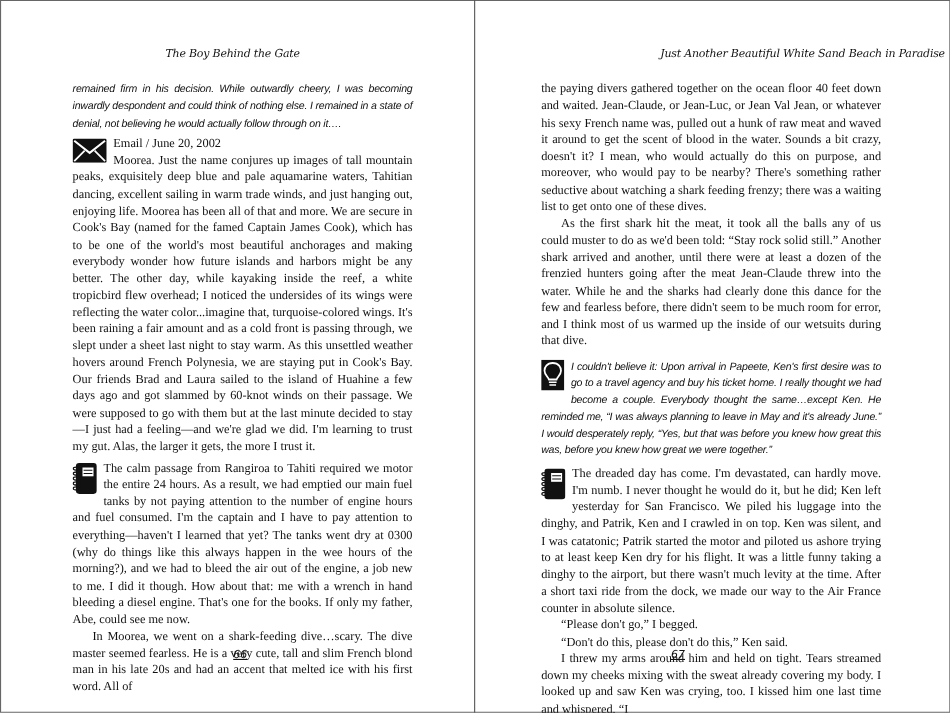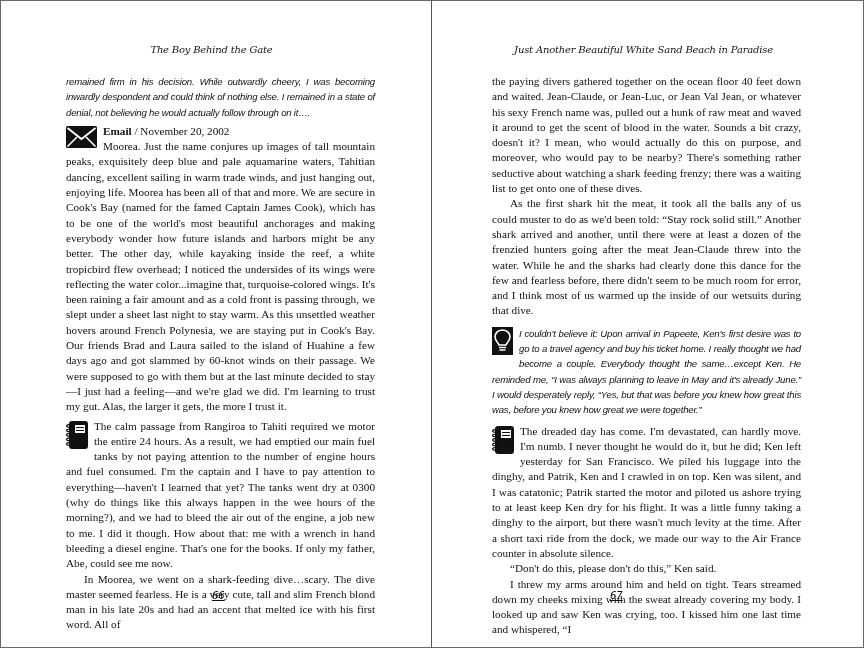--- a/index.html
+++ b/index.html
@@ -4,30 +4,30 @@
 <style>
   html, body { margin:0; padding:0; background:#fff; }
   body { width:864px; height:648px; position:relative; overflow:hidden; }
   .spread { position:absolute; left:0; top:0; width:862px; height:646px; border:1px solid #666; border-right-width:2px; border-bottom-width:2px; box-sizing:content-box; background:#fff; }
   .gutter { position:absolute; left:431px; top:0; width:1px; height:648px; background:#555; }
   .page { position:absolute; top:0; width:431px; height:528px; }
   .page.left { left:0; }
   .page.right { left:432px; }
   .running-head { position:absolute; top:44px; left:0; width:100%; text-align:center; font-family:"DejaVu Serif", serif; font-style:italic; font-size:10px; color:#111; letter-spacing:-0.2px; }
   .page.left .running-head { left:-4px; }
-  .page.right .running-head { left:-4px; }
+  .page.right .running-head { left:-4px;text-align:right; }
   .body { position:absolute; top:74px; width:309px; font-family:"Liberation Serif", serif; font-size:11.2px; line-height:15.3px; color:#111; text-align:justify; }
   .page.left .body { left:66px; }
   .page.right .body { left:60px; }
   .sans-it { font-family:"Liberation Sans", sans-serif; font-style:italic; font-size:9.6px; line-height:15.3px; letter-spacing:-0.2px; }
   p { margin:0; }
   .indent { text-indent:18px; }
   .entry { margin-top:4px; position:relative; }
   .entry-icon { float:left; margin:2px 6px 0 0; }
-  .entry-head b { font-weight:bold; }
+  .entry-head b { font-weight:normal; }
   .folio { position:absolute; top:590px; font-family:"DejaVu Sans", sans-serif; font-style:italic; font-size:10px; color:#111;text-decoration:underline; }
   .page.left .folio { left:212px; }
   .page.right .folio { left:610px; left:178px; }
   .callout { margin-top:7px; }
   .callout-icon { float:left; margin:1px 6px 0 0; }
 </style>
 </head>
 <body>
 
 <div class="spread"></div>
@@ -40,21 +40,21 @@
 
     <div class="entry">
       <span class="entry-icon">
         <svg width="31" height="22" viewBox="0 0 31 22">
           <rect x="0" y="0" width="31" height="22" rx="1.5" fill="#111"></rect>
           <polyline points="1.5,2 15.5,13 29.5,2" fill="none" stroke="#fff" stroke-width="1.8"></polyline>
           <polyline points="1.5,20.5 11,11" fill="none" stroke="#fff" stroke-width="1.6"></polyline>
           <polyline points="29.5,20.5 20,11" fill="none" stroke="#fff" stroke-width="1.6"></polyline>
         </svg>
       </span>
-      <p class="entry-head"><b>Email</b><span> / November 20, 2002</span></p>
+      <p class="entry-head"><b>Email</b><span> / June 20, 2002</span></p>
       <p class="indent" style="text-indent:0">Moorea. Just the name conjures up images of tall mountain peaks, exquisitely deep blue and pale aquamarine waters, Tahitian dancing, excellent sailing in warm trade winds, and just hanging out, enjoying life. Moorea has been all of that and more. We are secure in Cook's Bay (named for the famed Captain James Cook), which has to be one of the world's most beautiful anchorages and making everybody wonder how future islands and harbors might be any better. The other day, while kayaking inside the reef, a white tropicbird flew overhead; I noticed the undersides of its wings were reflecting the water color...imagine that, turquoise-colored wings. It's been raining a fair amount and as a cold front is passing through, we slept under a sheet last night to stay warm. As this unsettled weather hovers around French Polynesia, we are staying put in Cook's Bay. Our friends Brad and Laura sailed to the island of Huahine a few days ago and got slammed by 60-knot winds on their passage. We were supposed to go with them but at the last minute decided to stay—I just had a feeling—and we're glad we did. I'm learning to trust my gut. Alas, the larger it gets, the more I trust it.</p>
     </div>
 
     <div class="entry">
       <span class="entry-icon">
         <svg width="22" height="28" viewBox="0 0 22 28">
           <rect x="3" y="0" width="19" height="28" rx="3" fill="#111"></rect>
           <rect x="9" y="4" width="10" height="8" fill="#fff"></rect>
           <line x1="10" y1="6.5" x2="18" y2="6.5" stroke="#111" stroke-width="1"></line>
           <line x1="10" y1="9.5" x2="18" y2="9.5" stroke="#111" stroke-width="1"></line>
@@ -102,18 +102,19 @@
           <g fill="none" stroke="#111" stroke-width="1.2">
             <ellipse cx="3.5" cy="5" rx="3" ry="1.4"></ellipse>
             <ellipse cx="3.5" cy="9.5" rx="3" ry="1.4"></ellipse>
             <ellipse cx="3.5" cy="14" rx="3" ry="1.4"></ellipse>
             <ellipse cx="3.5" cy="18.5" rx="3" ry="1.4"></ellipse>
             <ellipse cx="3.5" cy="23" rx="3" ry="1.4"></ellipse>
           </g>
         </svg>
       </span>
       <p>The dreaded day has come. I'm devastated, can hardly move. I'm numb. I never thought he would do it, but he did; Ken left yesterday for San Francisco. We piled his luggage into the dinghy, and Patrik, Ken and I crawled in on top. Ken was silent, and I was catatonic; Patrik started the motor and piloted us ashore trying to at least keep Ken dry for his flight. It was a little funny taking a dinghy to the airport, but there wasn't much levity at the time. After a short taxi ride from the dock, we made our way to the Air France counter in absolute silence.</p>
+      <p class="indent">“Please don't go,” I begged.</p>
       <p class="indent">“Don't do this, please don't do this,” Ken said.</p>
       <p class="indent">I threw my arms around him and held on tight. Tears streamed down my cheeks mixing with the sweat already covering my body. I looked up and saw Ken was crying, too. I kissed him one last time and whispered, “I</p>
     </div>
   </div>
   <div class="folio">67</div>
 </div>
 
 </body></html>

